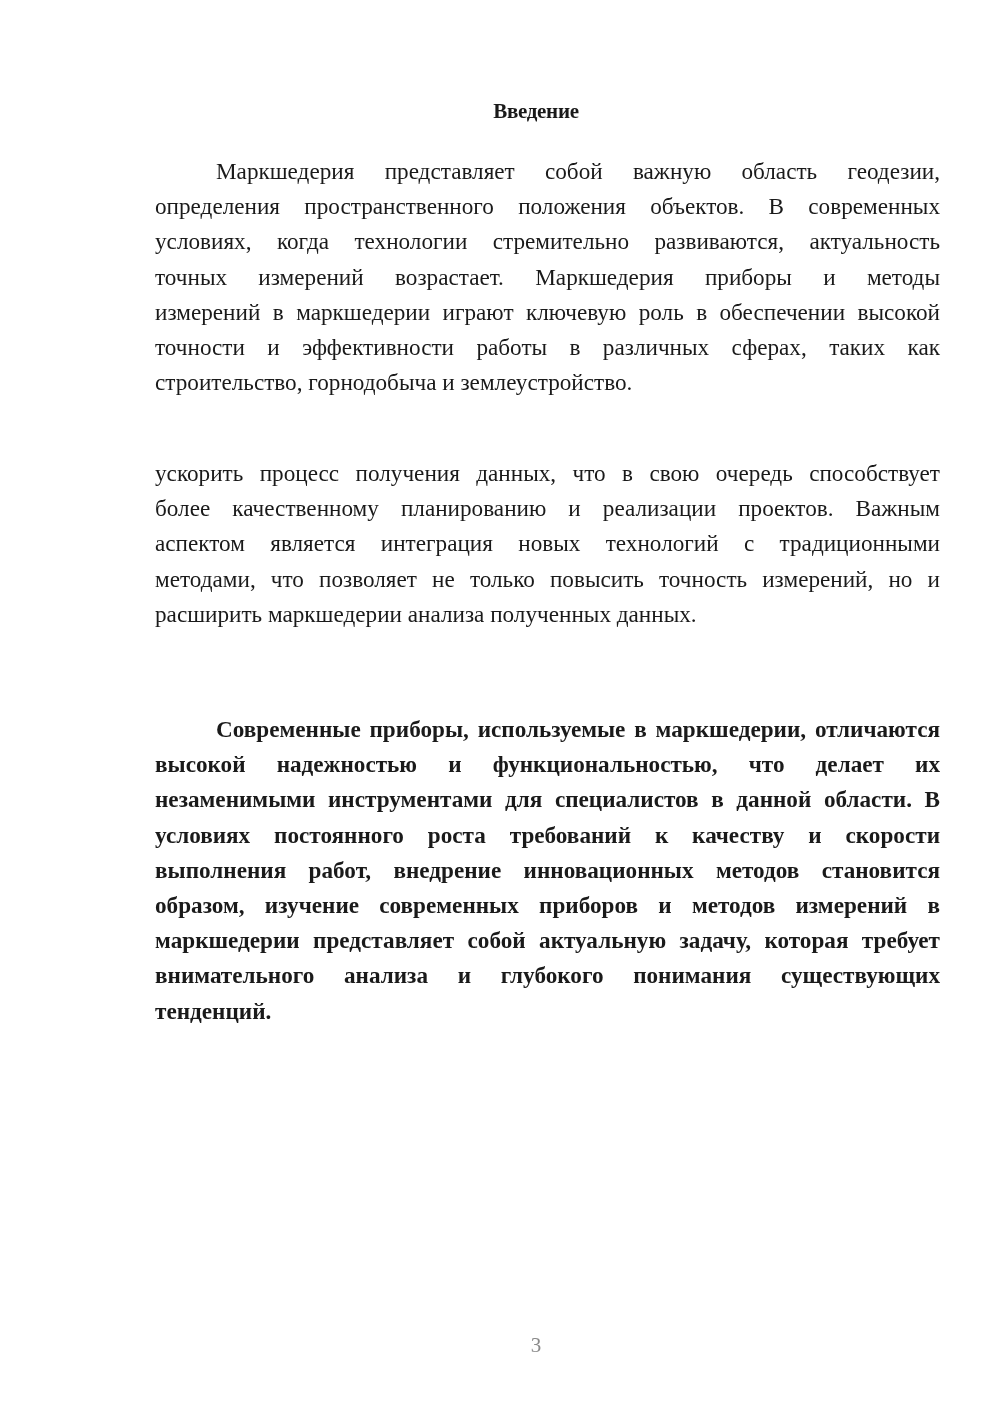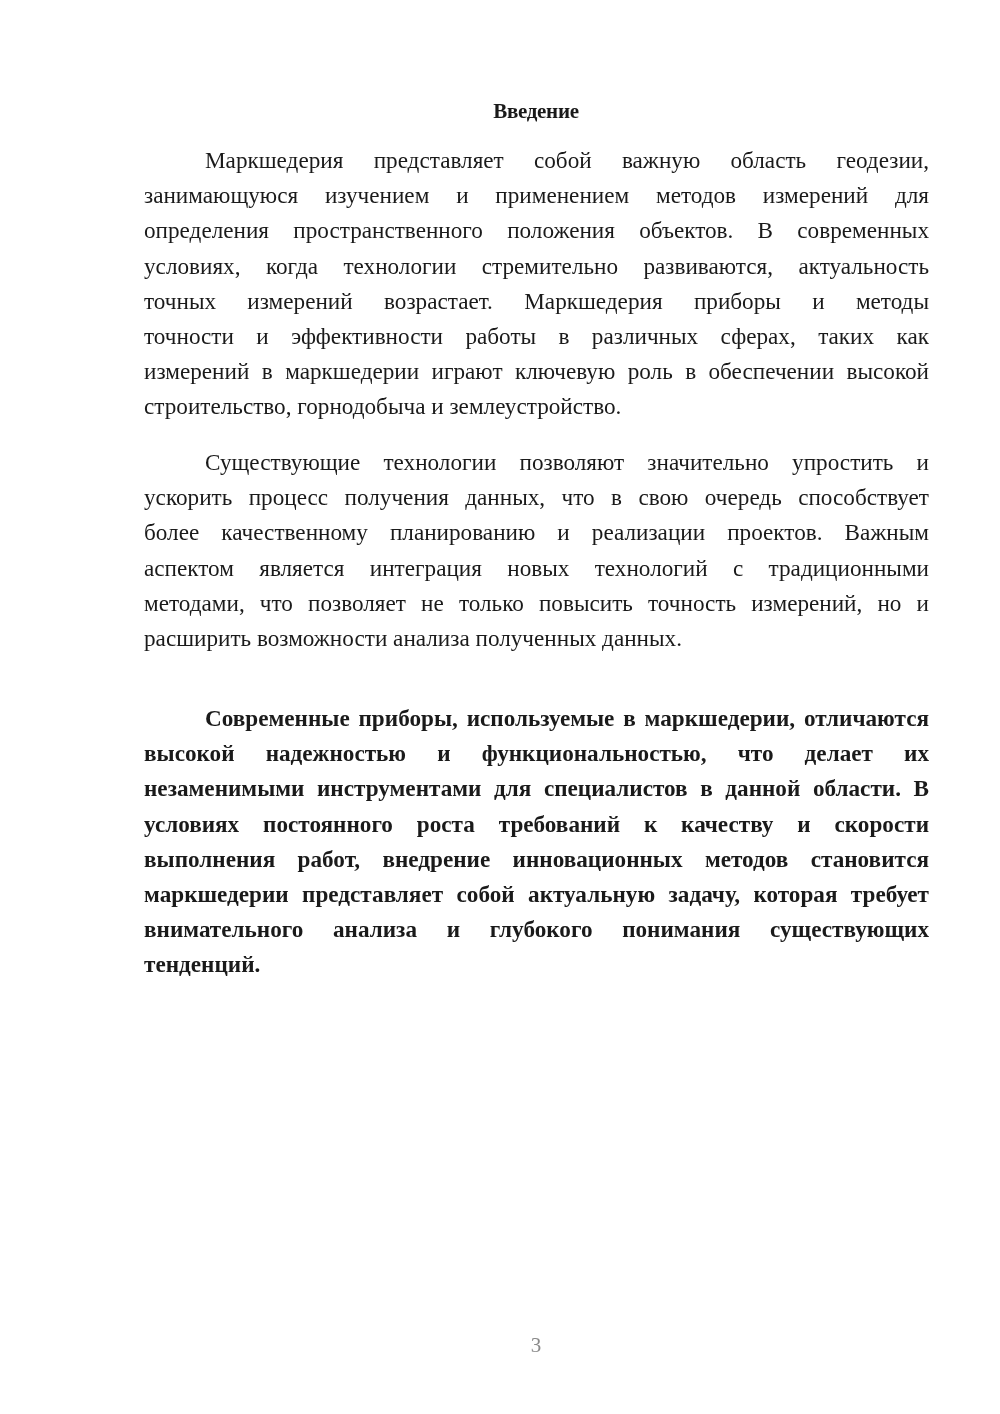--- a/index.html
+++ b/index.html
@@ -34,21 +34,21 @@
       letter-spacing: -0.3px;
     }
     .body-text {
       position: absolute;
       left: 143px;
       width: 785px;
       font-size: 23.2px;
       line-height: 35.2px;
     }
     .para {
-      margin: 1px;
+      margin: 12px;
     }
     .line {
       display: block;
       text-align: justify;
       text-align-last: justify;
       white-space: nowrap;
       height: 35.2px;
       overflow: visible;
     }
     .line.last {
@@ -72,44 +72,43 @@
   </style>
 </head>
 <body>
 
 <div class="page">
 
   <div class="title">Введение</div>
 
   <div class="body-text para" id="p1">
     <span class="line first">Маркшедерия представляет собой важную область геодезии,</span>
-    <span class="line">занимающуюся изучением и применением методов измерений для</span>
     <span class="line">определения пространственного положения объектов. В современных</span>
     <span class="line">условиях, когда технологии стремительно развиваются, актуальность</span>
     <span class="line">точных измерений возрастает. Маркшедерия приборы и методы</span>
+    <span class="line">измерений в маркшедерии играют ключевую роль в обеспечении высокой</span>
     <span class="line">точности и эффективности работы в различных сферах, таких как</span>
-    <span class="line">измерений в маркшедерии играют ключевую роль в обеспечении высокой</span>
     <span class="line last">строительство, горнодобыча и землеустройство.</span>
   </div>
 
   <div class="body-text para" id="p2">
-    <span class="line first">Существующие технологии позволяют значительно упростить и</span>
     <span class="line">ускорить процесс получения данных, что в свою очередь способствует</span>
     <span class="line">более качественному планированию и реализации проектов. Важным</span>
     <span class="line">аспектом является интеграция новых технологий с традиционными</span>
     <span class="line">методами, что позволяет не только повысить точность измерений, но и</span>
-    <span class="line last">расширить возможности анализа полученных данных.</span>
+    <span class="line last">расширить маркшедерии анализа полученных данных.</span>
   </div>
 
   <div class="body-text para" id="p3">
     <span class="line first">Современные приборы, используемые в маркшедерии, отличаются</span>
     <span class="line">высокой надежностью и функциональностью, что делает их</span>
     <span class="line">незаменимыми инструментами для специалистов в данной области. В</span>
     <span class="line">условиях постоянного роста требований к качеству и скорости</span>
     <span class="line">выполнения работ, внедрение инновационных методов становится</span>
+    <span class="line">образом, изучение современных приборов и методов измерений в</span>
     <span class="line">маркшедерии представляет собой актуальную задачу, которая требует</span>
     <span class="line">внимательного анализа и глубокого понимания существующих</span>
     <span class="line last">тенденций.</span>
   </div>
 
   <div class="page-number">3</div>
 
 </div>
 
 </body></html>

